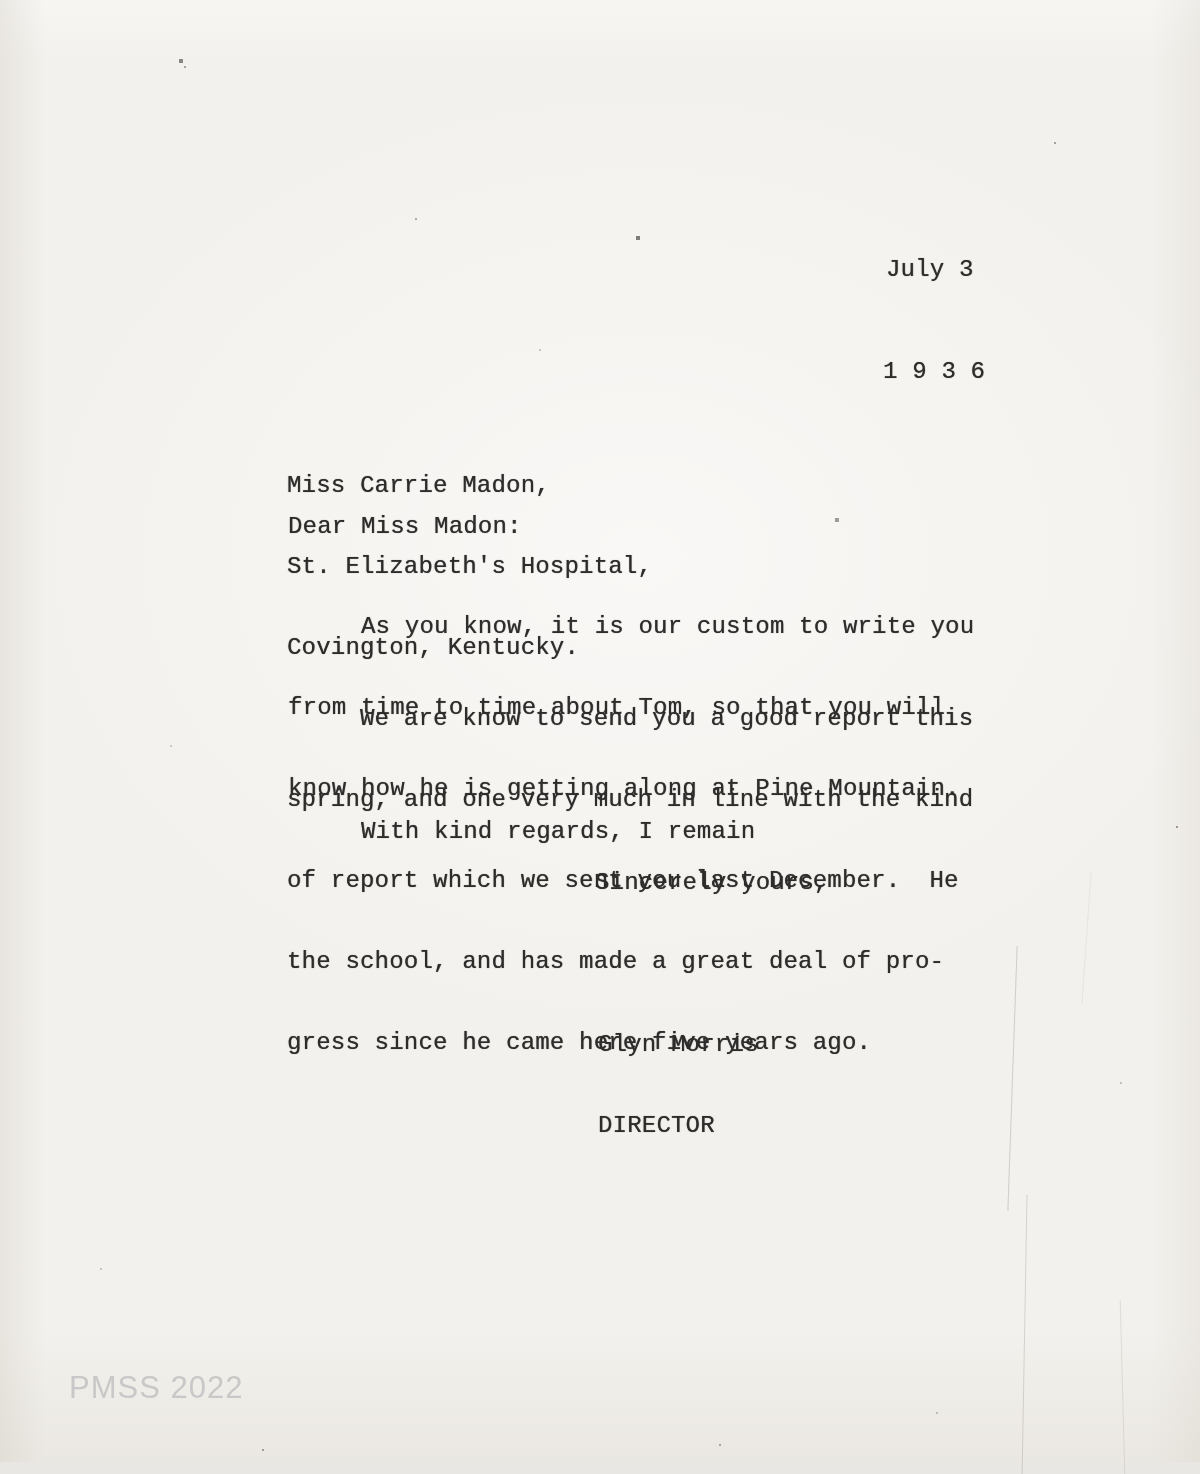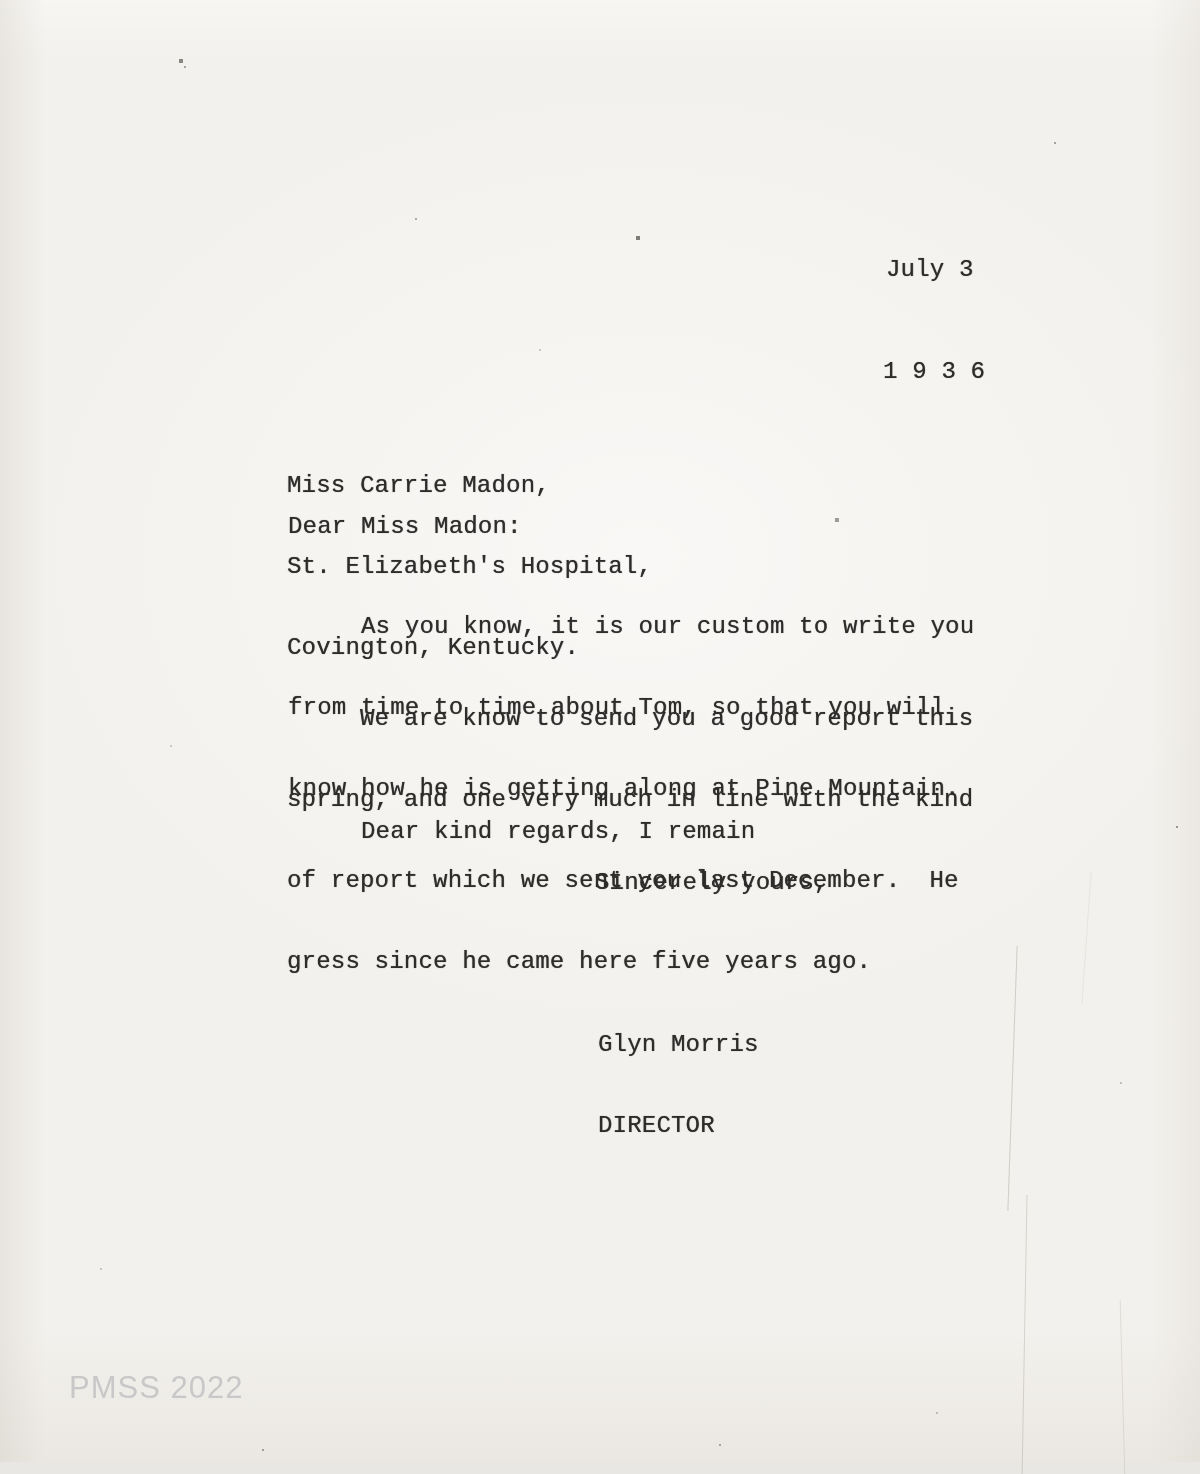--- a/index.html
+++ b/index.html
@@ -103,24 +103,25 @@
   <div class="typed paragraph-1">
     <div>     As you know, it is our custom to write you</div>
     <div>from time to time about Tom, so that you will</div>
     <div>know how he is getting along at Pine Mountain.</div>
   </div>
 
   <div class="typed paragraph-2">
     <div>     We are know to send you a good report this</div>
     <div>spring, and one very much in line with the kind</div>
     <div>of report which we sent you last December.  He</div>
+    <div>the school, and has made a great deal of pro-</div>
     <div>gress since he came here five years ago.</div>
   </div>
 
-  <div class="typed closing">     Dear kind regards, I remain</div>
+  <div class="typed closing">     With kind regards, I remain</div>
 
   <div class="typed valediction">Sincerely yours,</div>
 
   <div class="typed signature-block">
     <div>Glyn Morris</div>
     <div>DIRECTOR</div>
   </div>
 
   <div class="watermark">PMSS 2022</div>
 

